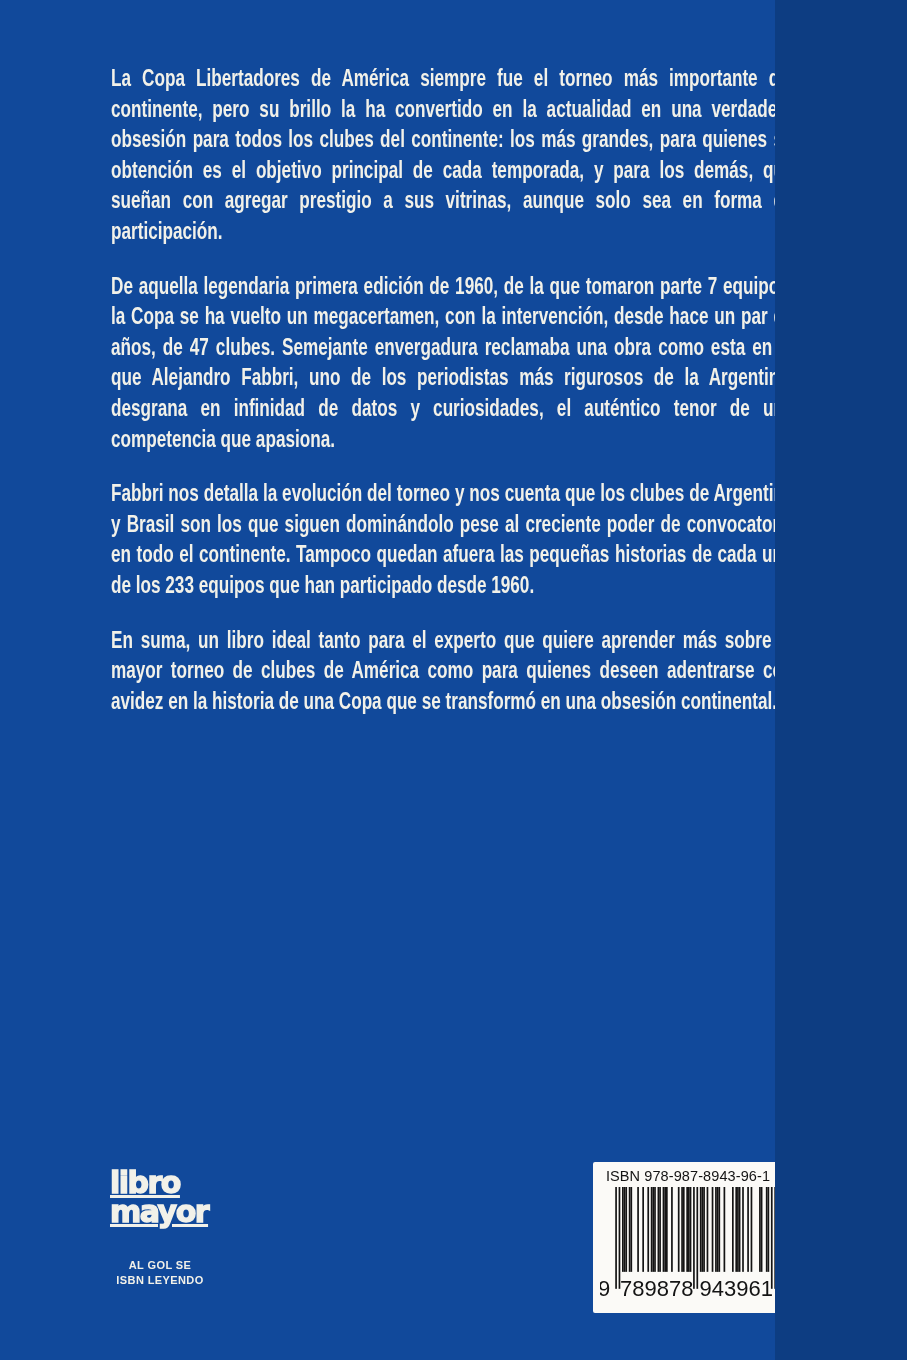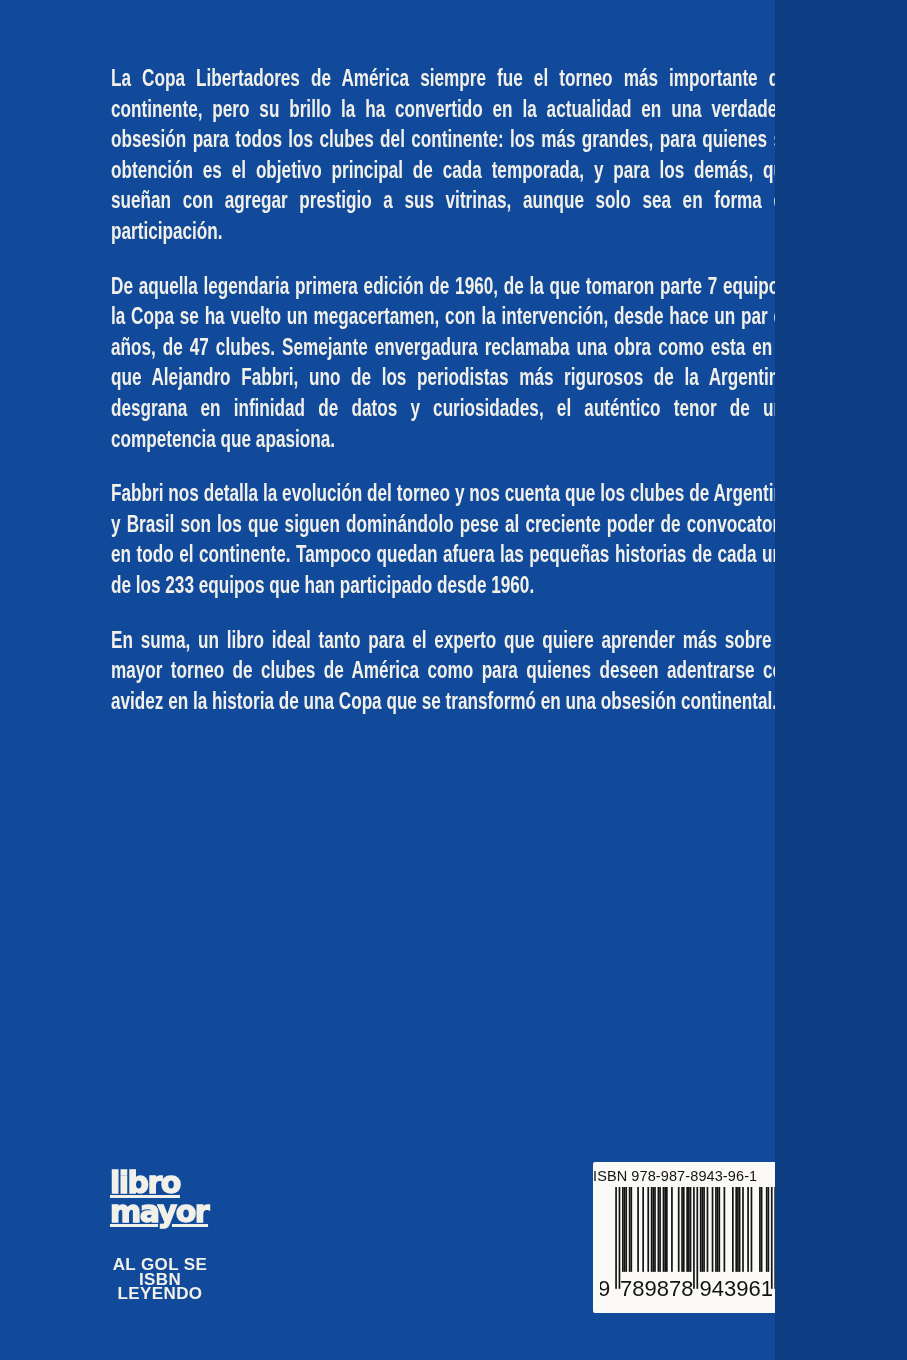--- a/index.html
+++ b/index.html
@@ -40,33 +40,33 @@
     line-height:29px;
     letter-spacing:-1.5px;
     -webkit-text-stroke:1.4px var(--cover-fg,#F2F1E9);
   }
   .tagline{
     position:absolute;
     left:-12px;top:90px;
     width:124px;
     text-align:center;
     font-weight:700;
-    font-size:17px;
+    font-size:11px;
     line-height:14.5px;
     letter-spacing:0.4px;
   }
 
   
   .barcode-box{
     position:absolute;
     left:593px;top:1162px;
     width:190px;height:151px;
     background:var(--panel-bg,#FBFAF7);
     border-radius:2px;
-    text-align:left;
+    text-align:center;
     box-sizing:border-box;
     padding-top:5px;
   }
   .isbn{
     color:#141414;
     font-size:14.5px;
     line-height:18px;
     white-space:nowrap;
     font-weight:400;
     letter-spacing:0.1px;

